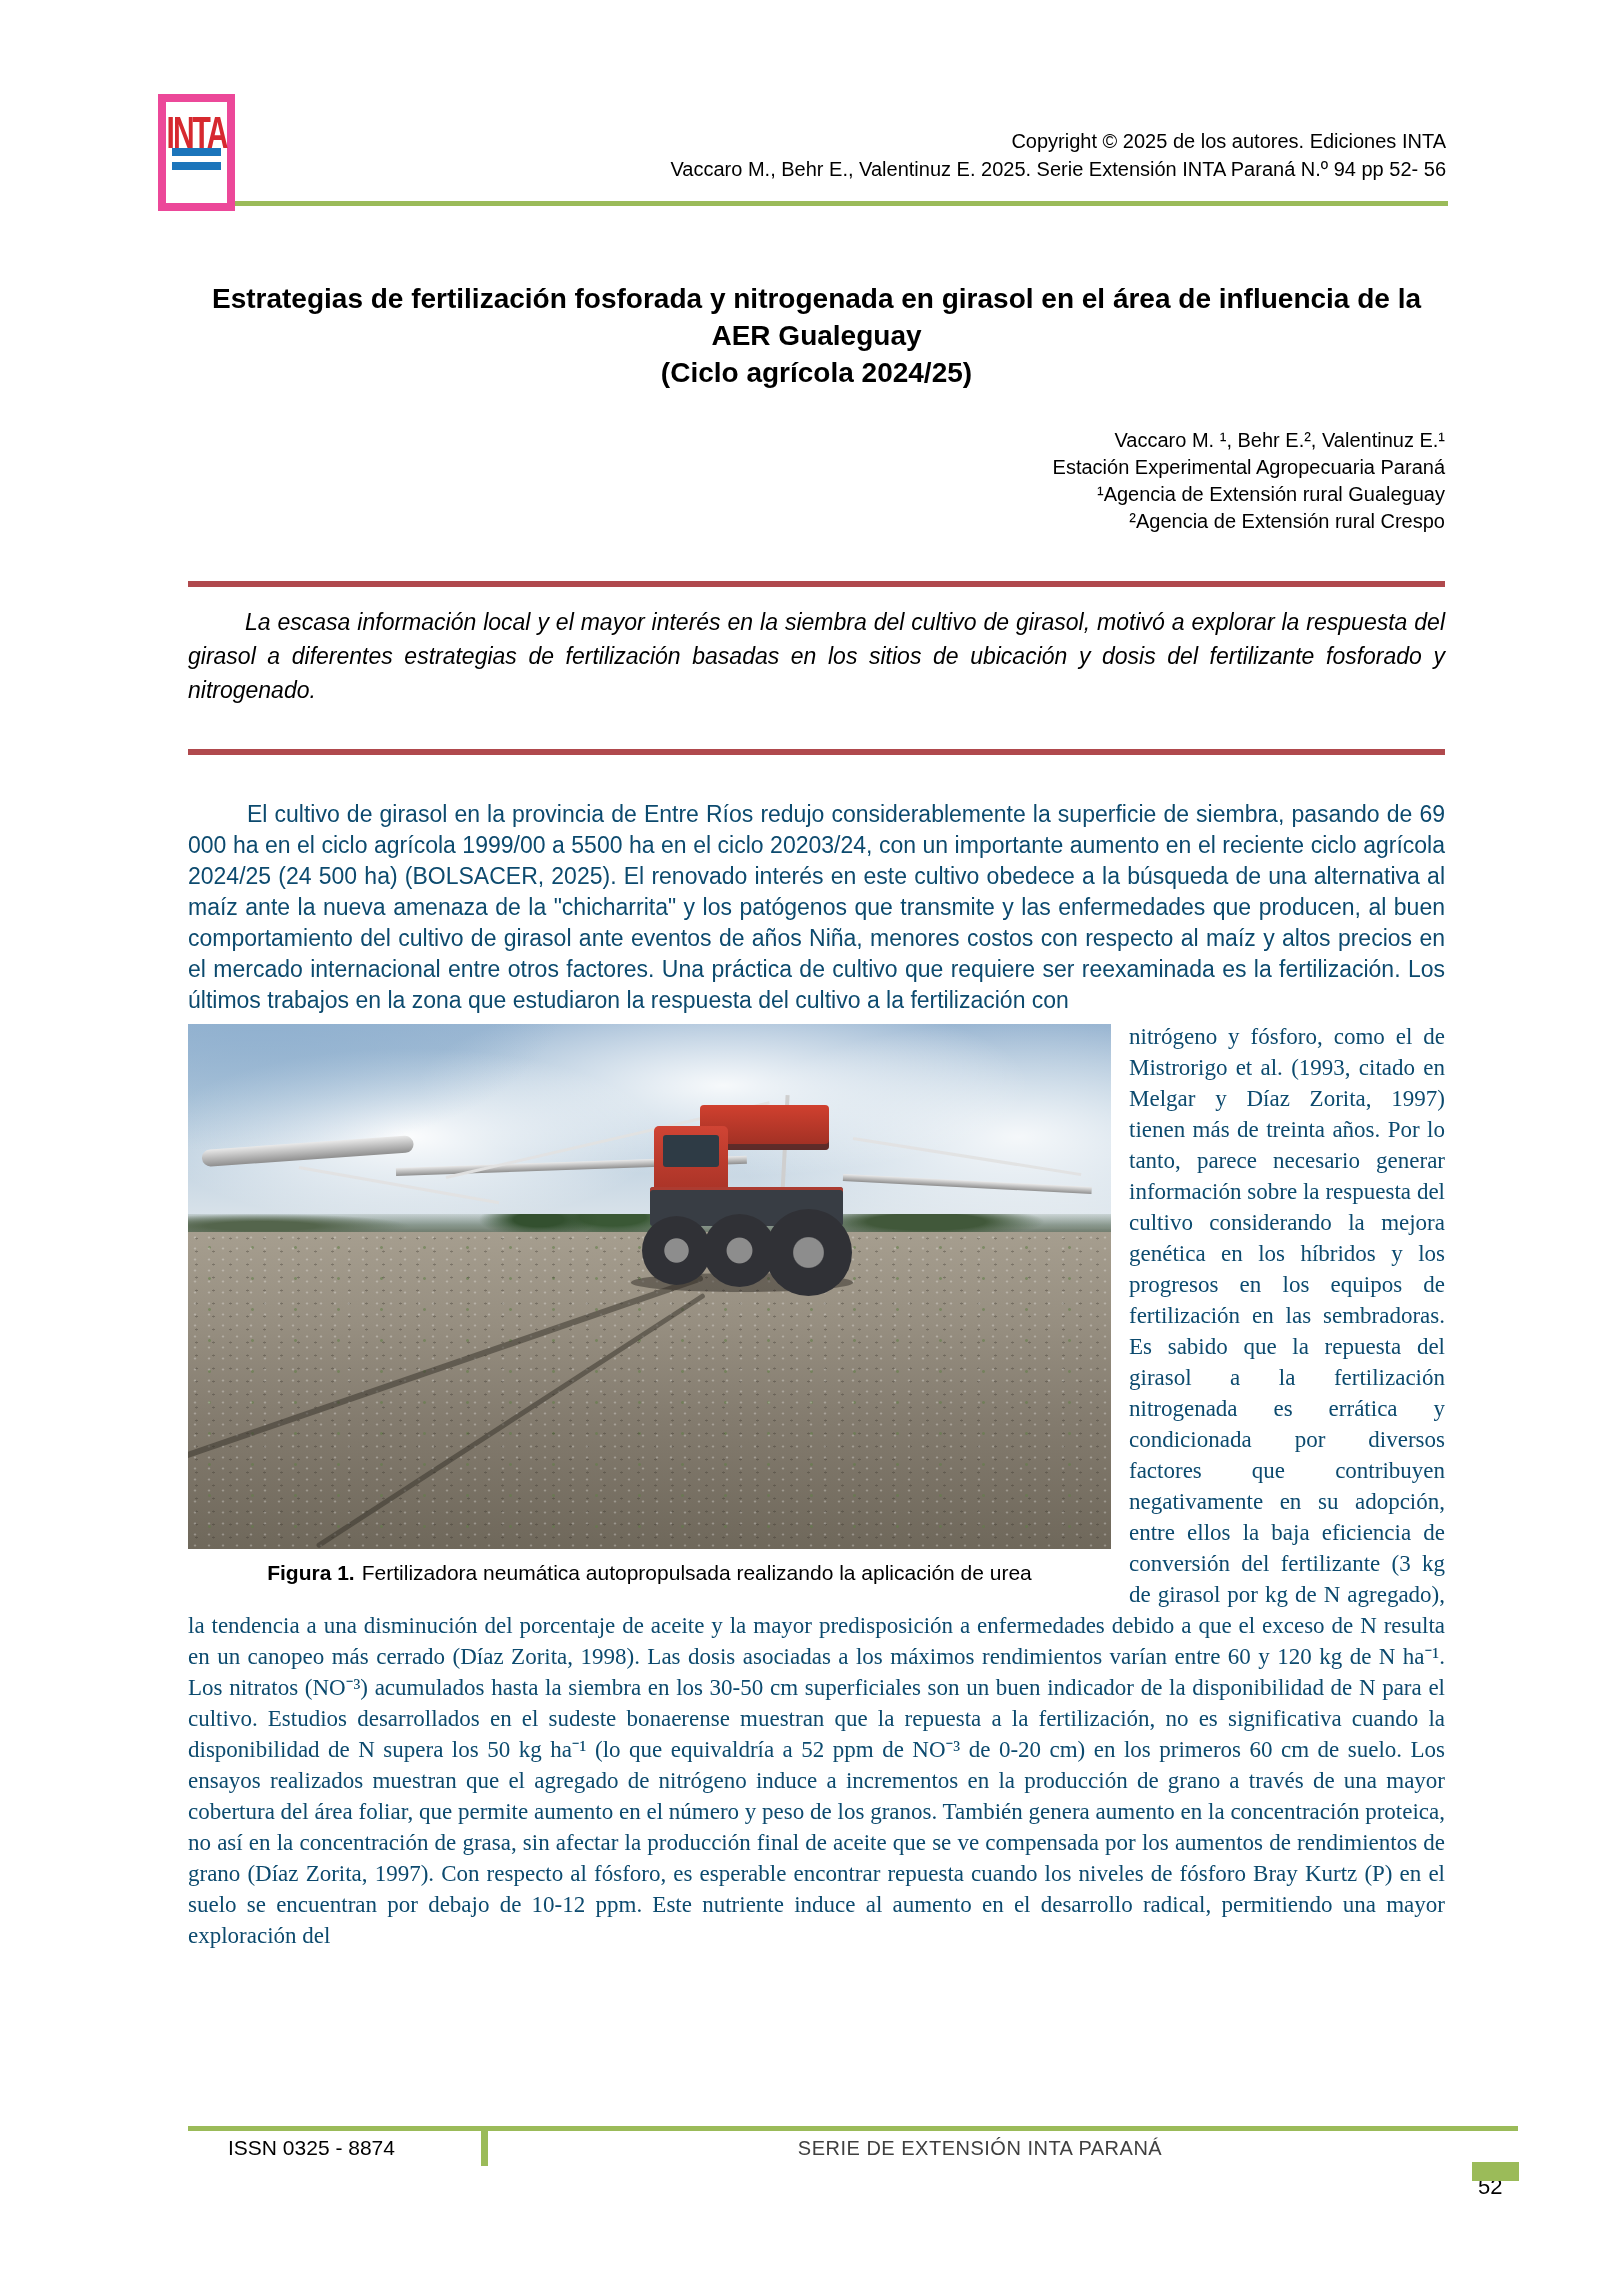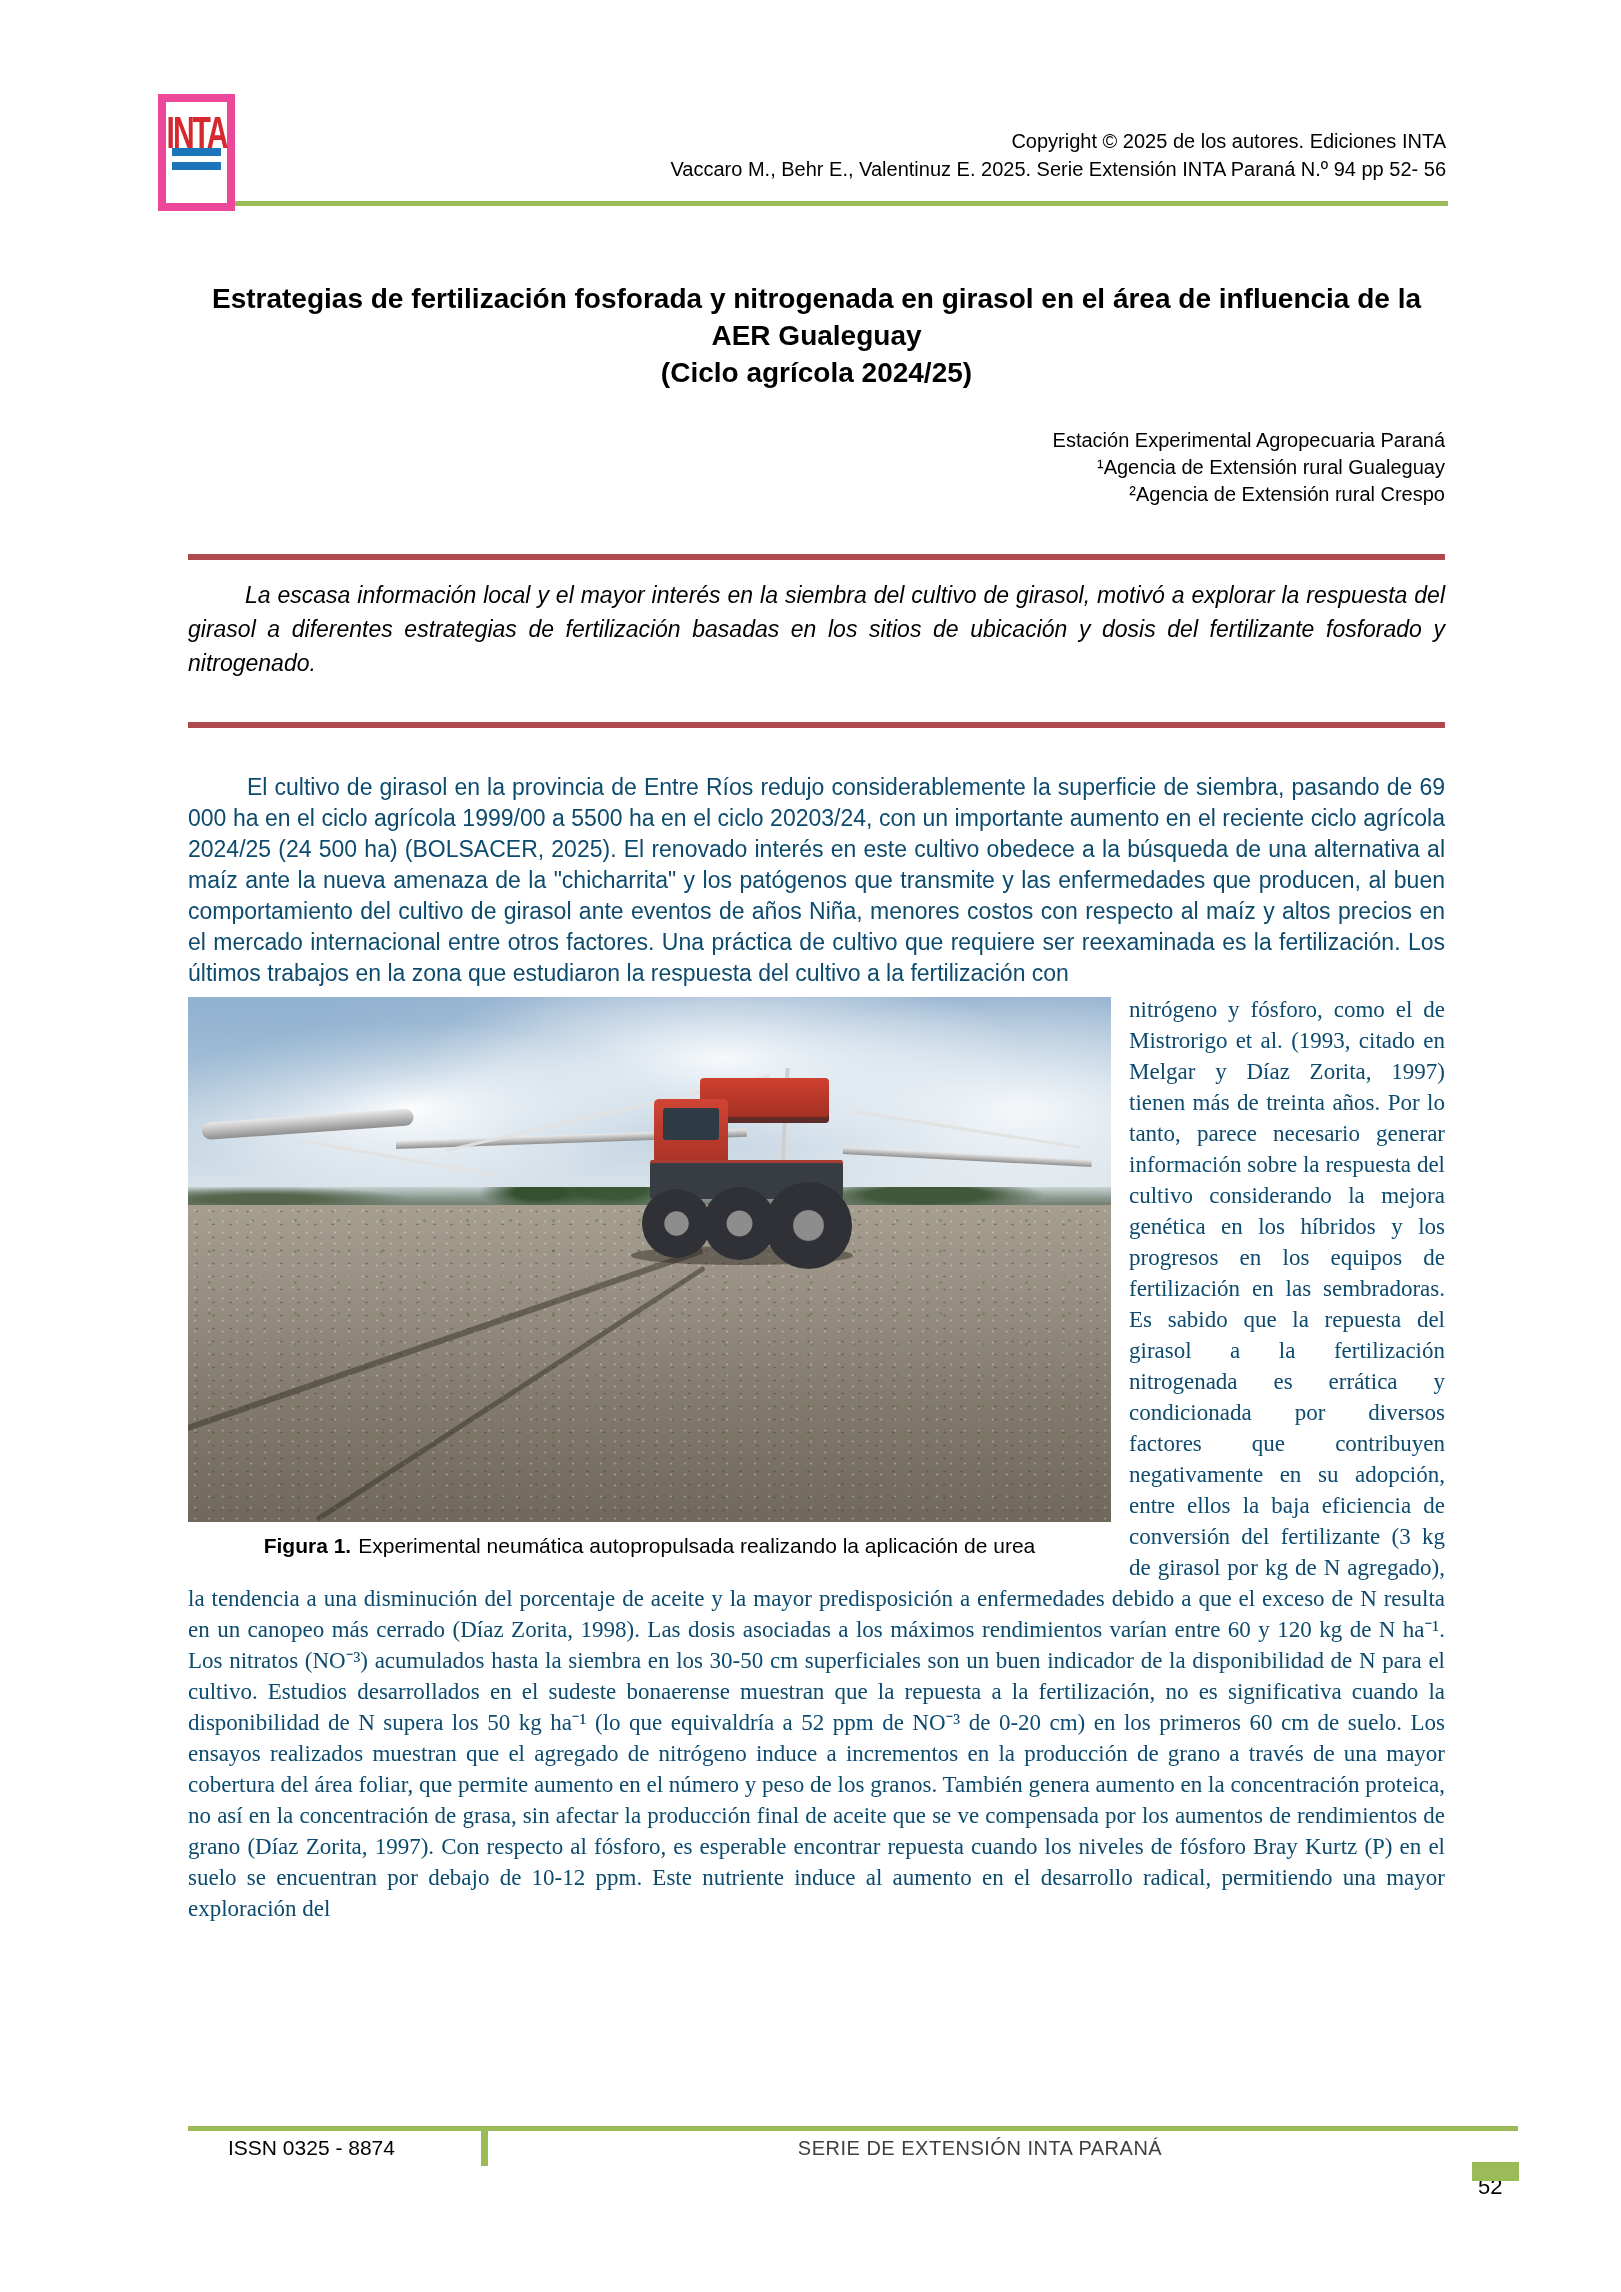--- a/index.html
+++ b/index.html
@@ -104,20 +104,21 @@
   </div>
   <div class="header-rule"></div>
 
   <div class="content">
     <div class="title">
       <div>Estrategias de fertilización fosforada y nitrogenada en girasol en el área de influencia de la AER Gualeguay</div>
       <div>(Ciclo agrícola 2024/25)</div>
     </div>
 
     <div class="authors">
+      <div>Vaccaro M. ¹, Behr E.², Valentinuz E.¹</div>
       <div>Estación Experimental Agropecuaria Paraná</div>
       <div>¹Agencia de Extensión rural Gualeguay</div>
       <div>²Agencia de Extensión rural Crespo</div>
     </div>
 
     <div class="rule-red rule1"></div>
     <p class="abstract">La escasa información local y el mayor interés en la siembra del cultivo de girasol, motivó a explorar la respuesta del girasol a diferentes estrategias de fertilización basadas en los sitios de ubicación y dosis del fertilizante fosforado y nitrogenado.</p>
     <div class="rule-red rule2"></div>
 
     <p class="para para1">El cultivo de girasol en la provincia de Entre Ríos redujo considerablemente la superficie de siembra, pasando de 69 000 ha en el ciclo agrícola 1999/00 a 5500 ha en el ciclo 20203/24, con un importante aumento en el reciente ciclo agrícola 2024/25 (24 500 ha) (BOLSACER, 2025). El renovado interés en este cultivo obedece a la búsqueda de una alternativa al maíz ante la nueva amenaza de la "chicharrita" y los patógenos que transmite y las enfermedades que producen, al buen comportamiento del cultivo de girasol ante eventos de años Niña, menores costos con respecto al maíz y altos precios en el mercado internacional entre otros factores. Una práctica de cultivo que requiere ser reexaminada es la fertilización. Los últimos trabajos en la zona que estudiaron la respuesta del cultivo a la fertilización con</p>
@@ -140,21 +141,21 @@
         <div class="hopper"></div>
         <div class="cab">
           <div class="cab-win"></div>
         </div>
         <div class="chassis"></div>
         <div class="wheel wh1"></div>
         <div class="wheel wh2"></div>
         <div class="wheel wh3"></div>
       </div>
       <div class="caption">
-        <b>Figura 1.</b><span>Experimental neumática autopropulsada realizando la aplicación de urea</span>
+        <b>Figura 1.</b><span>Fertilizadora neumática autopropulsada realizando la aplicación de urea</span>
       </div>
     </div>
 
     <p class="para para2">nitrógeno y fósforo, como el de Mistrorigo et al. (1993, citado en Melgar y Díaz Zorita, 1997) tienen más de treinta años. Por lo tanto, parece necesario generar información sobre la respuesta del cultivo considerando la mejora genética en los híbridos y los progresos en los equipos de fertilización en las sembradoras. Es sabido que la repuesta del girasol a la fertilización nitrogenada es errática y condicionada por diversos factores que contribuyen negativamente en su adopción, entre ellos la baja eficiencia de conversión del fertilizante (3 kg de girasol por kg de N agregado), la tendencia a una disminución del porcentaje de aceite y la mayor predisposición a enfermedades debido a que el exceso de N resulta en un canopeo más cerrado (Díaz Zorita, 1998). Las dosis asociadas a los máximos rendimientos varían entre 60 y 120 kg de N ha⁻¹. Los nitratos (NO⁻³) acumulados hasta la siembra en los 30-50 cm superficiales son un buen indicador de la disponibilidad de N para el cultivo. Estudios desarrollados en el sudeste bonaerense muestran que la repuesta a la fertilización, no es significativa cuando la disponibilidad de N supera los 50 kg ha⁻¹ (lo que equivaldría a 52 ppm de NO⁻³ de 0-20 cm) en los primeros 60 cm de suelo. Los ensayos realizados muestran que el agregado de nitrógeno induce a incrementos en la producción de grano a través de una mayor cobertura del área foliar, que permite aumento en el número y peso de los granos. También genera aumento en la concentración proteica, no así en la concentración de grasa, sin afectar la producción final de aceite que se ve compensada por los aumentos de rendimientos de grano (Díaz Zorita, 1997). Con respecto al fósforo, es esperable encontrar repuesta cuando los niveles de fósforo Bray Kurtz (P) en el suelo se encuentran por debajo de 10-12 ppm. Este nutriente induce al aumento en el desarrollo radical, permitiendo una mayor exploración del</p>
   </div>
 
   <div class="footer-rule"></div>
   <div class="footer-vbar"></div>
   <div class="footer-issn">ISSN 0325 - 8874</div>
   <div class="footer-series">SERIE DE EXTENSIÓN INTA PARANÁ</div>

